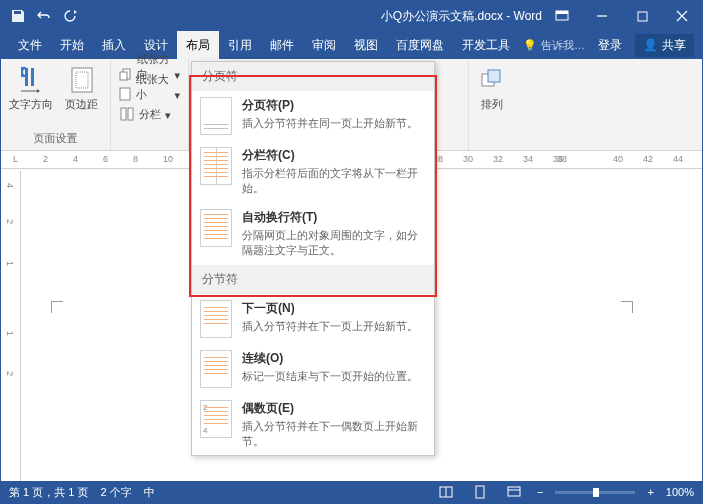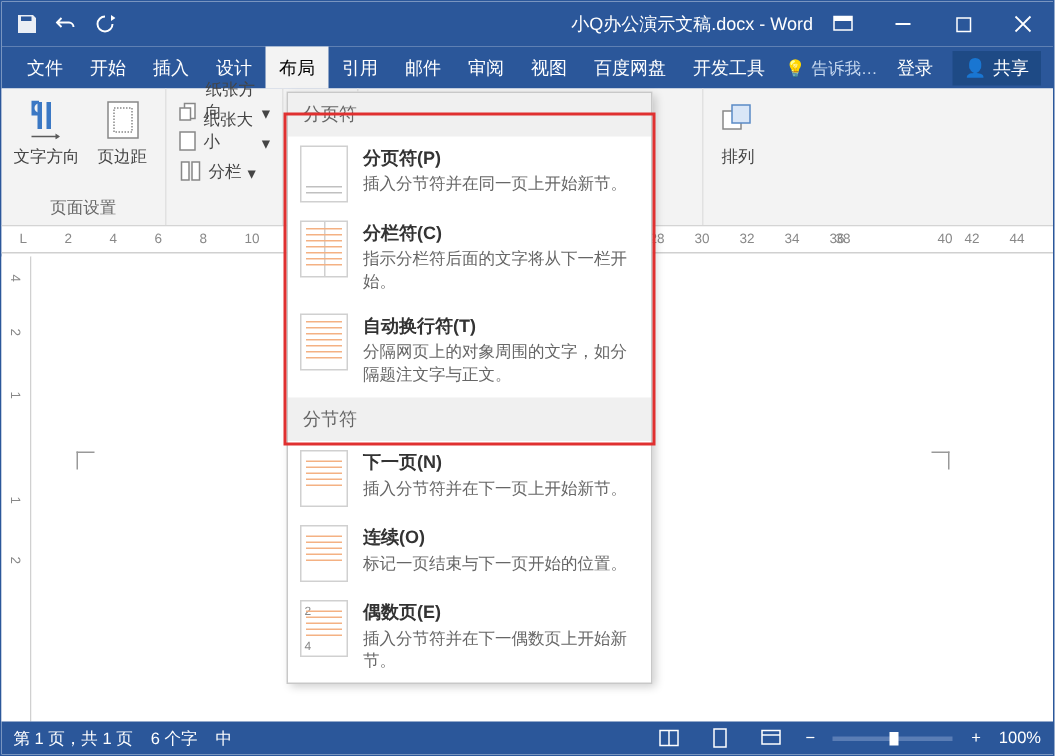--- a/index.html
+++ b/index.html
@@ -311,21 +311,21 @@
       <span class="mark" style="left: 292px;">20</span>
       <span class="mark" style="left: 322px;">22</span>
       <span class="mark" style="left: 352px;">24</span>
       <span class="mark" style="left: 382px;">26</span>
       <span class="mark" style="left: 412px;">28</span>
       <span class="mark" style="left: 442px;">30</span>
       <span class="mark" style="left: 472px;">32</span>
       <span class="mark" style="left: 502px;">34</span>
       <span class="mark" style="left: 532px;">36</span>
       <span class="mark" style="left: 536px;">38</span>
-      <span class="mark" style="left: 592px; margin-left: 12px;">40</span>
+      <span class="mark" style="left: 592px;">40</span>
       <span class="mark" style="left: 622px;">42</span>
       <span class="mark" style="left: 652px;">44</span>
     </div>
 </div>
 
 <div class="workspace">
   <div class="ruler-v" id="vruler">
       <span class="vmark" style="top: 12px;">4</span>
       <span class="vmark" style="top: 48px;">2</span>
       <span class="vmark" style="top: 90px;">1</span>
@@ -438,21 +438,21 @@
           <div class="dd-idesc">插入分节符并在下一偶数页上开始新节。</div>
         </div>
       </div>
     </div>
 </div>
 
 <div class="redbox"></div>
 
 <div class="statusbar">
   <span>第 1 页，共 1 页</span>
-  <span>6 个字</span>
+  <span>2 个字</span>
   <span>中</span>
   <div class="spacer"></div>
   <div class="viewbtn">
       <svg width="14" height="12">
         <rect x="1" y="1" width="12" height="10" fill="none" stroke="#fff"></rect>
         <line x1="7" y1="1" x2="7" y2="11" stroke="#fff"></line>
       </svg>
     </div>
   <div class="viewbtn">
       <svg width="12" height="14">

